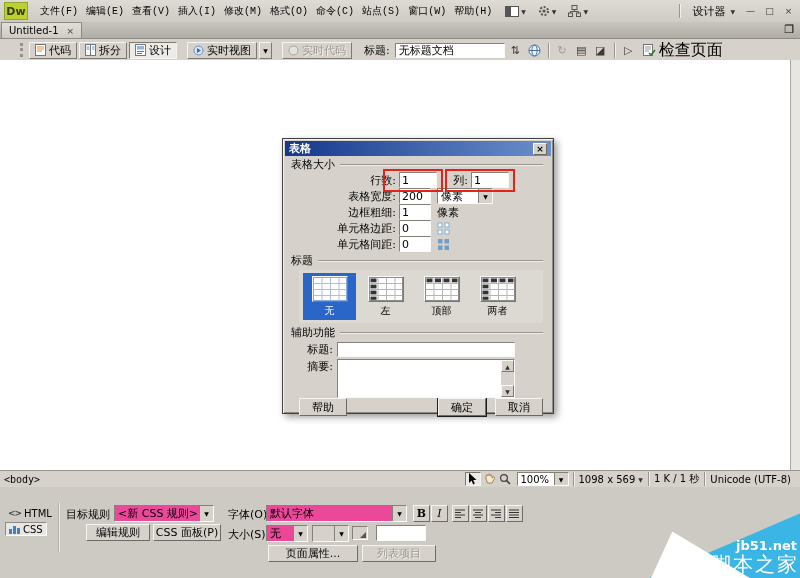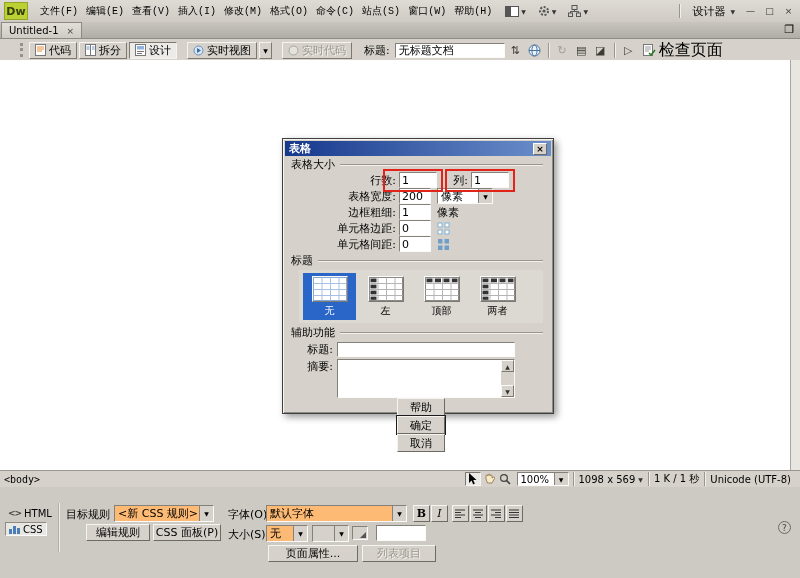--- a/index.html
+++ b/index.html
@@ -85,21 +85,21 @@
   .hicon { background:#fff; border:1px solid; border-color:#fbfaf8 #7d796f #7d796f #fbfaf8; line-height:0; }
   .acc-label { width:36px; text-align:right; padding-right:4px; font-size:11px; }
   .acc-row { display:flex; align-items:center; margin-left:18px; margin-top:2px; }
   .acc-row.top { align-items:flex-start; }
   .caption-input { width:178px; height:15px; }
   .sumwrap { position:relative; width:178px; height:39px; border:1px solid; border-color:#84807a #fbfaf8 #fbfaf8 #84807a; background:#fff; }
   .sum-text { position:absolute; inset:0 13px 0 0; font-size:11px; padding:1px 2px; overflow:hidden; }
   .sum-scroll { position:absolute; top:0; right:0; bottom:0; width:13px; background:#d6d2cb; display:flex; flex-direction:column; justify-content:space-between; }
   .scr-btn { height:12px; background:#d6d2cb; border:1px solid; border-color:#fbfaf8 #7d796f #7d796f #fbfaf8;
     display:flex; align-items:center; justify-content:center; font-size:6px; color:#333; }
-  .btnrow { display:flex; align-items:center; margin:auto 10px 7px 16px;flex-direction:column; }
+  .btnrow { display:flex; align-items:center; margin:auto 10px 7px 16px; }
   .pbtn { height:18px; min-width:48px; background:#d6d2cb; border:1px solid; border-color:#f6f4f0 #6e6a64 #6e6a64 #f6f4f0;
     font-size:11px; display:flex; align-items:center; justify-content:center; padding:0 10px; }
   .pbtn.default { outline:1px solid #1c1c1c; }
   .gap8 { width:9px; }
 
   
   .statusbar { position:absolute; top:470px; left:0; right:0; height:17px; background:#d6d2cb;
     border-top:1px solid #9a968f; display:flex; align-items:center; font-size:10px; padding:0 4px; }
   .sb-tag { font-family:"DejaVu Sans Mono","Liberation Mono",monospace; font-size:10px; }
   .sb-ico { width:16px; height:14px; display:flex; align-items:center; justify-content:center; }
@@ -113,21 +113,21 @@
   .props-strip { position:absolute; top:0; left:0; right:0; height:13px; background:#a8a49e; border-bottom:1px solid #8e8a84; }
   .props-tab { position:absolute; left:2px; top:0; height:13px; background:#cdc9c3; border:1px solid #8e8a84; border-bottom:none;
     padding:0 9px; font-size:10px; display:flex; align-items:center; }
   .panel-menu { position:absolute; right:4px; top:1px; font-size:8px; color:#333; letter-spacing:-1px; }
   .props-body { position:absolute; top:14px; left:0; right:0; bottom:0; }
   .mode-btn { position:absolute; left:5px; display:flex; align-items:center; gap:3px; font-size:10px; height:14px; padding:0 3px; }
   .mode-btn .tag { color:#46423c; font-weight:bold; font-size:9px; letter-spacing:-1px; }
   .mode-btn.on { background:#e9e7e3; border:1px solid; border-color:#8e8a84 #fbfaf8 #fbfaf8 #8e8a84; }
   .vdiv { position:absolute; left:58px; top:2px; bottom:26px; width:1px; background:#b3afa9; box-shadow:1px 0 0 #efedea; }
   .plabel { position:absolute; font-size:11px; white-space:nowrap; }
-  .pdd { position:absolute; display:flex; height:17px; border:1px solid; border-color:#84807a #fbfaf8 #fbfaf8 #84807a; background:#fdba74; }
+  .pdd { position:absolute; display:flex; height:17px; border:1px solid; border-color:#84807a #fbfaf8 #fbfaf8 #84807a; background:#ec4899; }
   .pdd.disabled { background:#d6d2cb; }
   .prow-btn { position:absolute; height:17px; background:#d6d2cb; border:1px solid; border-color:#f6f4f0 #6e6a64 #6e6a64 #f6f4f0;
     font-size:11px; display:flex; align-items:center; justify-content:center; padding:0 6px; white-space:nowrap; }
   .prow-btn.disabled { color:#9b978e; text-shadow:1px 1px 0 #f3f1ed; }
   .fmt-btn { position:absolute; width:17px; height:17px; background:#d6d2cb; border:1px solid;
     border-color:#f6f4f0 #6e6a64 #6e6a64 #f6f4f0; display:flex; align-items:center; justify-content:center; }
   .fmt-btn .b { font-weight:bold; font-size:11px; font-family:"DejaVu Serif","Liberation Serif",serif; }
   .fmt-btn .i { font-style:italic; font-size:11px; font-family:"DejaVu Serif","Liberation Serif",serif; }
   .swatch { position:absolute; left:352px; top:25px; width:16px; height:14px; background:#d6d2cb;
     border:1px solid; border-color:#84807a #fbfaf8 #fbfaf8 #84807a; }
@@ -533,14 +533,20 @@
       <span class="swatch"></span>
       <span class="pfield" style="left:376px; top:24px; width:50px"></span>
 
       <span class="prow-btn" style="left:268px; top:44px; width:90px">页面属性...</span>
       <span class="prow-btn disabled" style="left:362px; top:44px; width:74px">列表项目</span>
 
       <span class="help-circ">?</span>
     </div>
   </div>
 
+  <div class="wm">
+    <div class="wm-blue"></div>
+    <div class="wm-white"></div>
+    <div class="wm-l1">jb51.net</div>
+    <div class="wm-l2">脚本之家</div>
+  </div>
 
 </div>
 
 </body></html>

